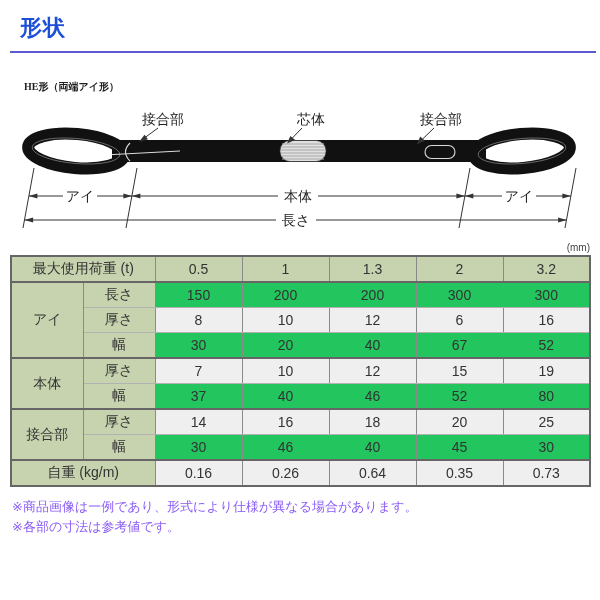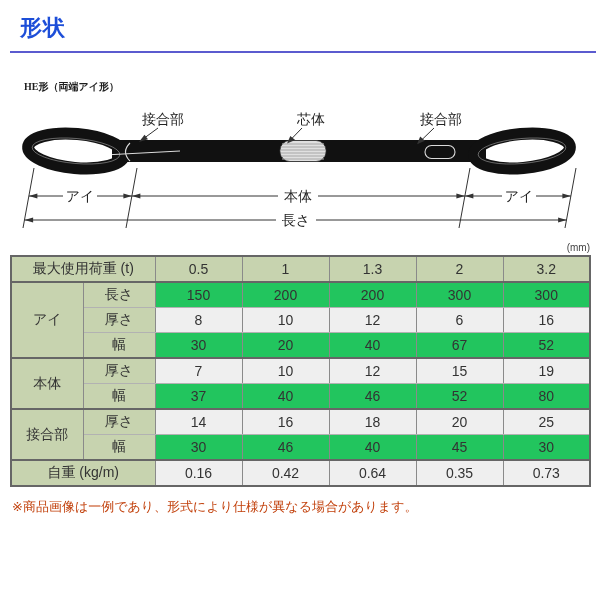--- a/index.html
+++ b/index.html
@@ -31,21 +31,21 @@
   }
   table.spec td{
     border-left:1px solid #8a8a8a;border-right:1px solid #8a8a8a;
     border-top:1px solid #b2b2b2;border-bottom:1px solid #b2b2b2;
     text-align:center;height:24px;padding:0;overflow:hidden;white-space:nowrap;
   }
   table.spec td.grp{background:#c7d3af;}
   table.spec tr.sep td{border-top:2px solid #666;}
   table.spec tr.alt td.val{background:#efefef;}
   table.spec td.val{background:#22c55e;}
-  .notes{margin:10px 0 16px 12px;font-size:13px;color:#c2410c;line-height:1.5;}
+  .notes{margin:10px 0 16px 12px;font-size:13px;color:#8b5cf6;line-height:1.5;}
   svg text{font-family:"Liberation Sans","DejaVu Sans",sans-serif;}
 </style>
 </head>
 <body>
 
 <div class="page-title">形状</div>
 <div class="accent-rule"></div>
 <div class="sub-title">HE形（両端アイ形）</div>
 
 <div class="diagram-wrap">
@@ -208,23 +208,24 @@
       <td class="grp">幅</td>
       <td class="val">30</td>
       <td class="val">46</td>
       <td class="val">40</td>
       <td class="val">45</td>
       <td class="val">30</td>
     </tr>
     <tr class="sep alt">
       <td class="grp" colspan="2">自重 (kg/m)</td>
       <td class="val">0.16</td>
-      <td class="val">0.42</td>
+      <td class="val">0.26</td>
       <td class="val">0.64</td>
       <td class="val">0.35</td>
       <td class="val">0.73</td>
     </tr>
   </tbody>
 </table>
 
 <div class="notes">
   <div>※商品画像は一例であり、形式により仕様が異なる場合があります。</div>
+  <div>※各部の寸法は参考値です。</div>
 </div>
 
 </body></html>

